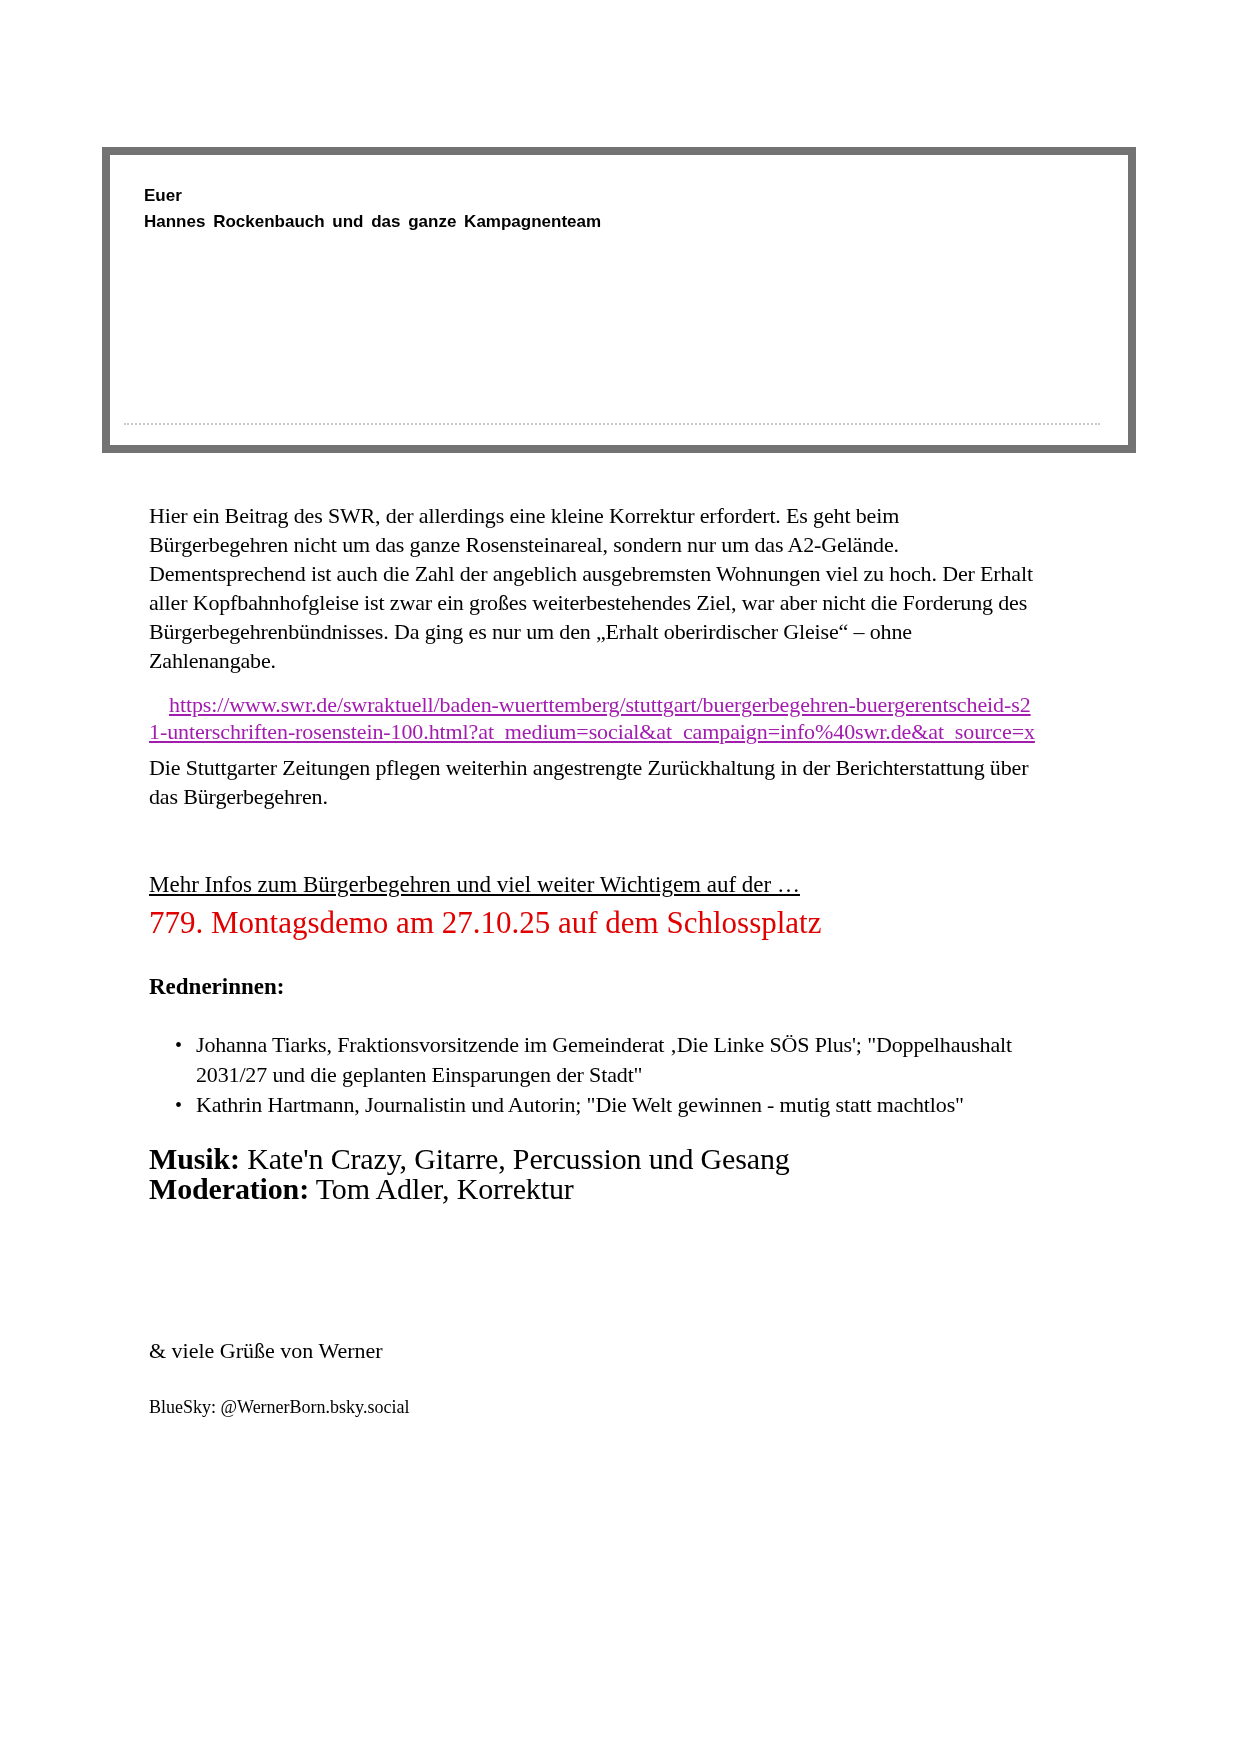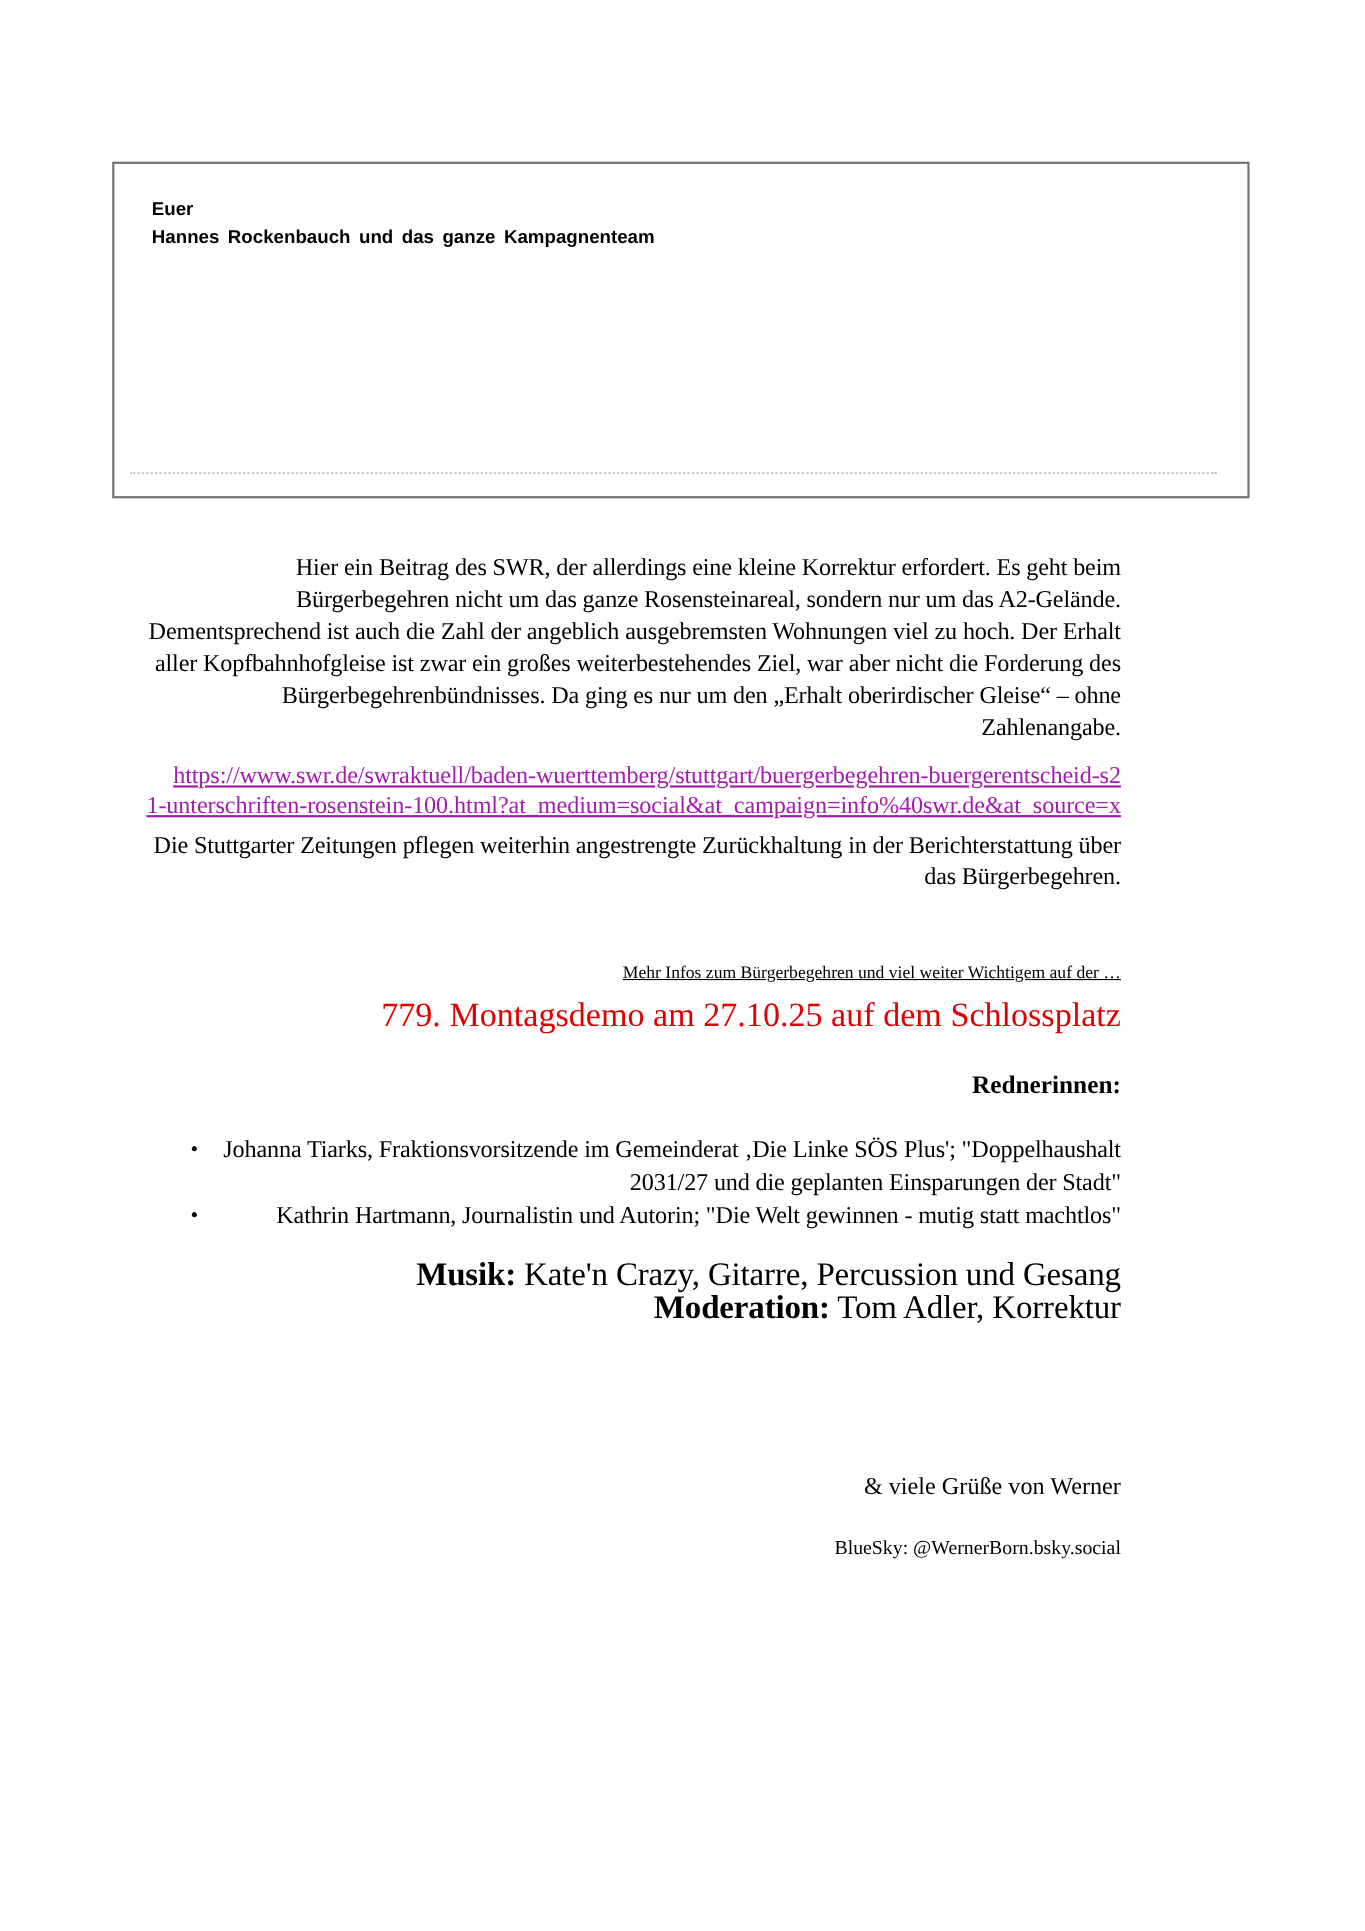--- a/index.html
+++ b/index.html
@@ -17,21 +17,21 @@
     color: #000000;
   }
 
   
   .sig-box {
     position: absolute;
     left: 102px;
     top: 147px;
     width: 1034px;
     height: 306px;
-    border: 2px solid #737373;
+    border: 8px solid #737373;
     box-sizing: border-box;
     background: #ffffff;
   }
   .sig-line {
     margin: 0;
     padding-left: 34px;
     font-family: "Liberation Sans", "DejaVu Sans", sans-serif;
     font-weight: bold;
     font-size: 17px;
     line-height: 22px;
@@ -45,24 +45,23 @@
     left: 14px;
     right: 28px;
     bottom: 20px;
     border-top: 2px dotted #c8c8c8;
     height: 0;
   }
 
   
   .content {
     position: absolute;
-    left: 133px;
+    left: 149px;
     top: 453px;
     width: 886px;
-    text-align: right;
   }
   .para {
     margin: 0;
     font-size: 22px;
     line-height: 29px;
     letter-spacing: -0.15px;
   }
   .para.p1 { margin-top: 48px; }
   .linkwrap {
     margin: 16px 0 0 0;
@@ -73,21 +72,21 @@
   }
   .linkwrap a {
     color: #a21caf;
     cursor: pointer;
     margin-left: 20px;
   }
   .para.p2 { margin-top: 8px; }
 
   .more-info {
     margin: 60px 0 0 0;
-    font-size: 16px;
+    font-size: 23px;
     line-height: 28px;
     text-decoration: underline;
   }
   .headline {
     margin: 4px 0 0 0;
     font-size: 31px;
     line-height: 40px;
     font-weight: normal;
     color: #e00000;
   }

